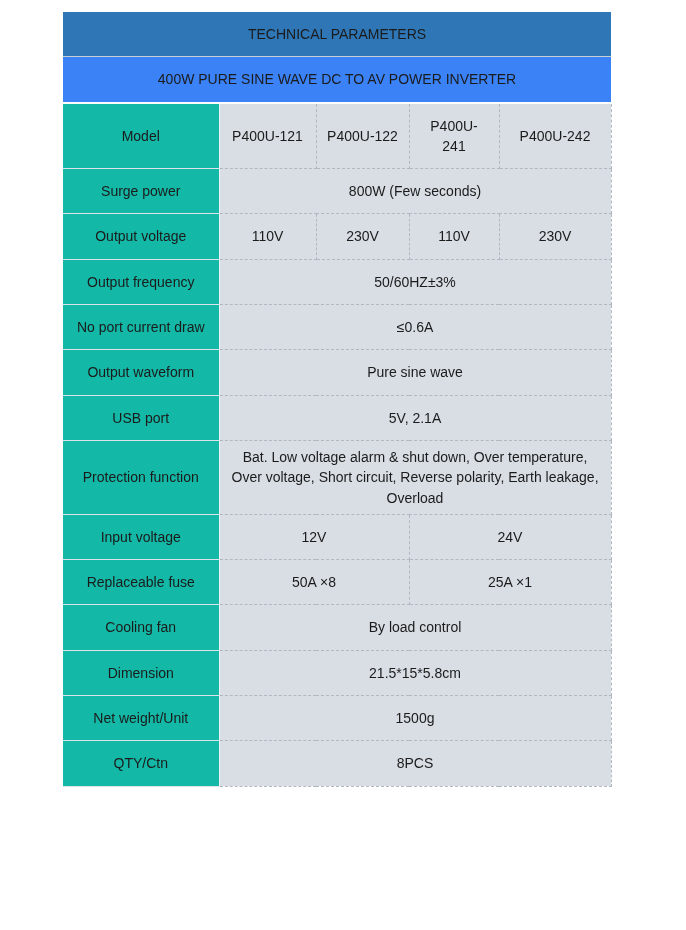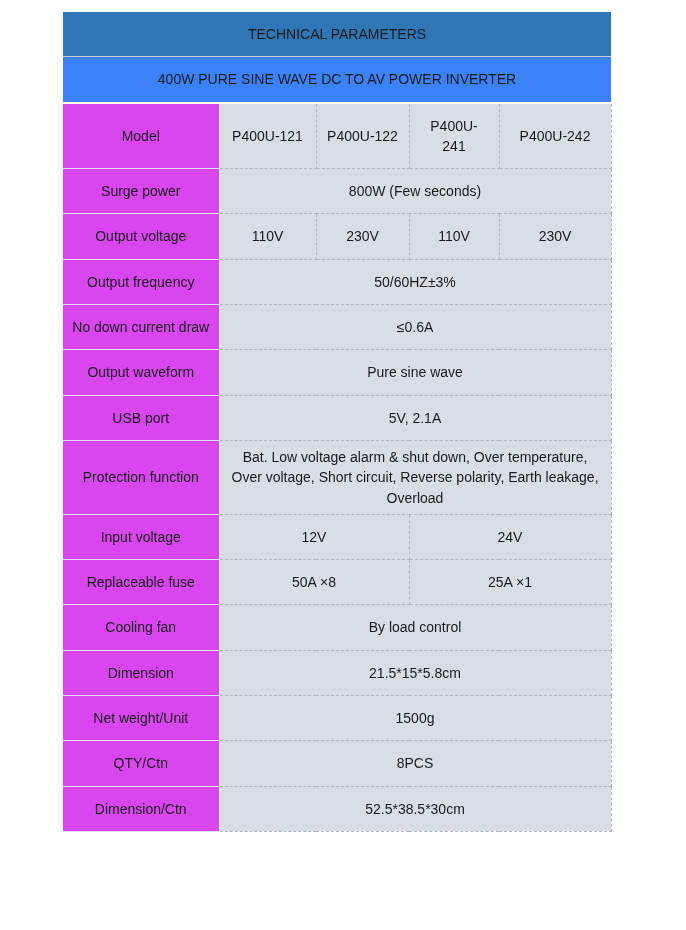--- a/index.html
+++ b/index.html
@@ -30,21 +30,21 @@
     background: #2e76b5;
     height: 33px;
     border-bottom: 1px solid #c9d0d5;
   }
   th.subtitle-cell {
     background: #3b82f6;
     height: 38px;
     border-bottom: 2px solid #fdfdfd;
   }
   th.label-cell {
-    background: #d946ef;
+    background: #14b8a6;
     border-bottom: 1px solid #dde3e8;
     border-right: 1px solid #eef2f5;
     padding: 8px 6px;
     margin-left: 11px;
   }
   td.value-cell {
     background: #d9dee5;
     border-right: 1px dashed #b2b8c0;
     border-bottom: 1px dashed #b2b8c0;
   }
@@ -89,21 +89,21 @@
           <td class="value-cell" colspan="1">110V</td>
           <td class="value-cell" colspan="1">230V</td>
           <td class="value-cell" colspan="1">110V</td>
           <td class="value-cell" colspan="1">230V</td>
         </tr>
         <tr>
           <th class="label-cell">Output frequency</th>
           <td class="value-cell" colspan="4">50/60HZ±3%</td>
         </tr>
         <tr>
-          <th class="label-cell">No down current draw</th>
+          <th class="label-cell">No port current draw</th>
           <td class="value-cell" colspan="4">≤0.6A</td>
         </tr>
         <tr>
           <th class="label-cell">Output waveform</th>
           <td class="value-cell" colspan="4">Pure sine wave</td>
         </tr>
         <tr>
           <th class="label-cell">USB port</th>
           <td class="value-cell" colspan="4">5V, 2.1A</td>
         </tr>
@@ -130,19 +130,15 @@
           <td class="value-cell" colspan="4">21.5*15*5.8cm</td>
         </tr>
         <tr>
           <th class="label-cell">Net weight/Unit</th>
           <td class="value-cell" colspan="4">1500g</td>
         </tr>
         <tr>
           <th class="label-cell">QTY/Ctn</th>
           <td class="value-cell" colspan="4">8PCS</td>
         </tr>
-        <tr>
-          <th class="label-cell">Dimension/Ctn</th>
-          <td class="value-cell" colspan="4">52.5*38.5*30cm</td>
-        </tr>
       </tbody>
   </table>
 </div>
 
 </body></html>

